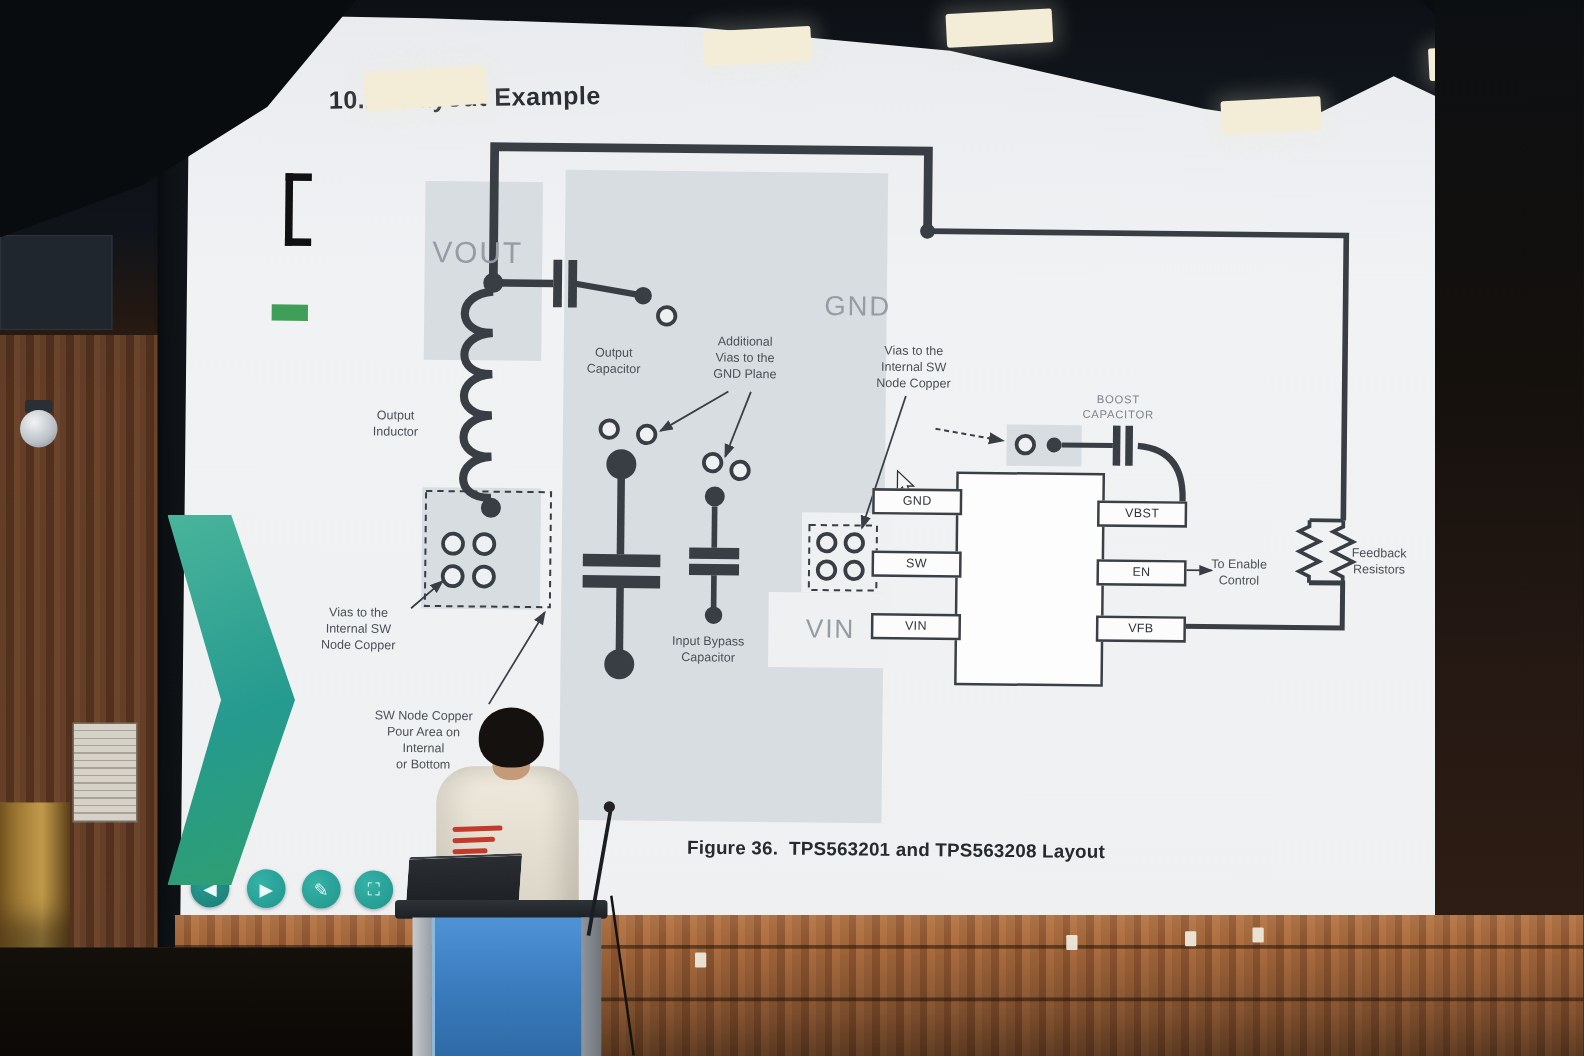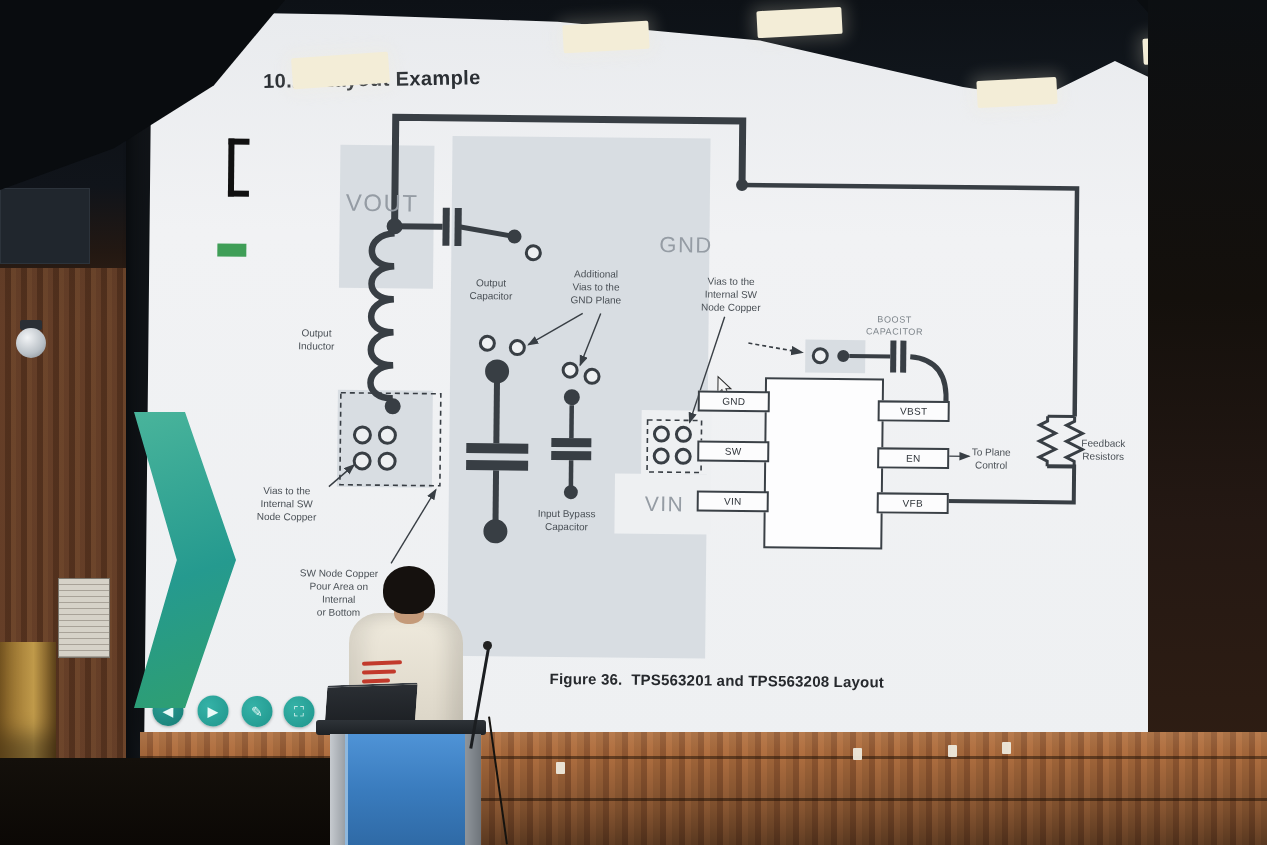--- a/index.html
+++ b/index.html
@@ -215,21 +215,21 @@
 Internal SW
 Node Copper</div>
     <div class="anno" style="left:132px;top:554px;width:122px;">SW Node Copper
 Pour Area on
 Internal
 or Bottom</div>
     <div class="anno" style="left:368px;top:492px;width:104px;">Input Bypass
 Capacitor</div>
     <div class="anno anno-sm" style="left:694px;top:296px;width:104px;">BOOST
 CAPACITOR</div>
-    <div class="anno" style="left:802px;top:426px;width:84px;">To Plane
+    <div class="anno" style="left:802px;top:426px;width:84px;">To Enable
 Control</div>
     <div class="anno" style="left:914px;top:416px;width:84px;">Feedback
 Resistors</div>
 
     <div class="caption" style="left:352px;top:655px;width:440px;">Figure 36.  TPS563201 and TPS563208 Layout</div>
 
     <button class="tb-btn dark" style="left:8px;top:684px;">
         <span>◀</span>
       </button>
     <button class="tb-btn" style="left:53px;top:684px;">

